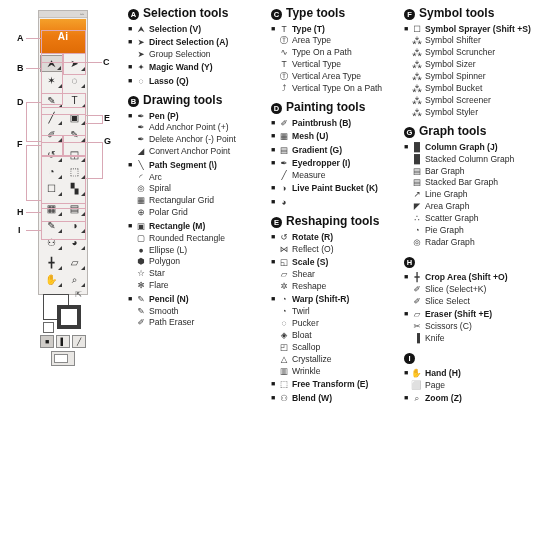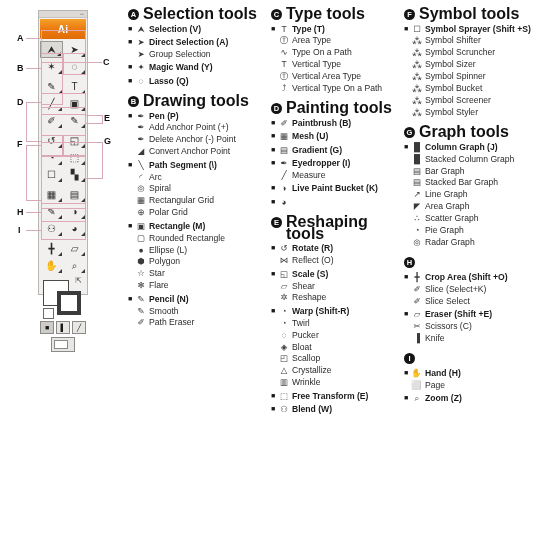--- a/index.html
+++ b/index.html
@@ -17,21 +17,21 @@
     position:absolute;left:38px;top:10px;width:50px;height:285px;
     background:#f2f0ee;
     border:1px solid #b9b5b2;
     box-sizing:border-box;
   }
   .tb-grip{
     height:6px;background:#dcd9d6;border-bottom:1px solid #c6c2bf;
     font-size:5px;color:#6b6b6b;text-align:right;padding-right:3px;line-height:6px;
   }
   .tb-logo{
-    height:20px;margin:1px;
+    height:34px;margin:1px;
     background:linear-gradient(180deg,#f4a02a 0%,#ec7a10 50%,#e06c06 100%);
     color:#fff;font-weight:bold;font-size:10px;
     display:flex;align-items:center;justify-content:center;
     letter-spacing:0.3px;
   }
   .tb-grid{padding:1px 1px 0 1px;}
   .tb-row{display:flex;}
   .tb-cell{
     width:23px;height:17px;
     display:flex;align-items:center;justify-content:center;
@@ -69,21 +69,21 @@
   
   .col{position:absolute;top:8px;}
   .group{margin-bottom:9px;}
   .grp-head{display:flex;align-items:flex-start;gap:4px;margin-bottom:4px;}
   .badge{
     width:11px;height:11px;border-radius:50%;
     background:#141414;color:#fff;font-weight:bold;
     font-size:7.5px;line-height:11px;text-align:center;
     flex:0 0 11px;margin-top:0.5px;
   }
-  .grp-title{font-weight:bold;font-size:16px;line-height:11.5px;color:#111;}
+  .grp-title{font-weight:bold;font-size:12px;line-height:11.5px;color:#111;}
   .item{display:flex;align-items:flex-start;font-size:8.6px;line-height:10.4px;margin-bottom:1.5px;}
   .bullet{width:7px;flex:0 0 7px;font-size:7px;color:#1a1a1a;line-height:10.4px;}
   .bullet.none{color:transparent;}
   .ic{
     width:12px;flex:0 0 12px;text-align:center;font-size:8.5px;
     color:#3a3a3a;line-height:10.4px;
   }
   .lbl{padding-left:2px;}
   .item.primary .lbl{font-weight:bold;}
   .item.primary{margin-top:3px;}

